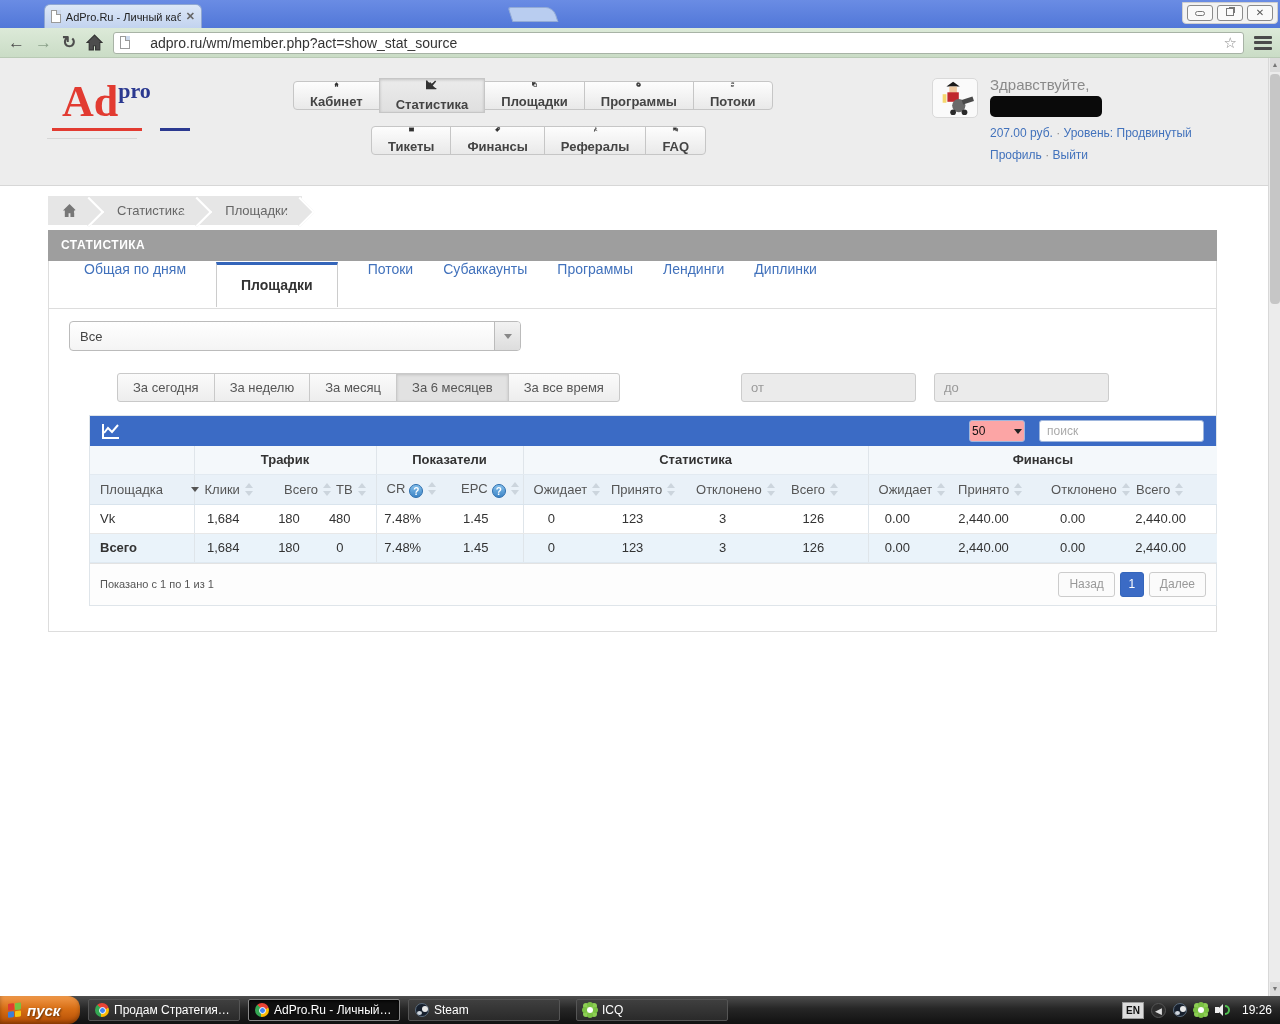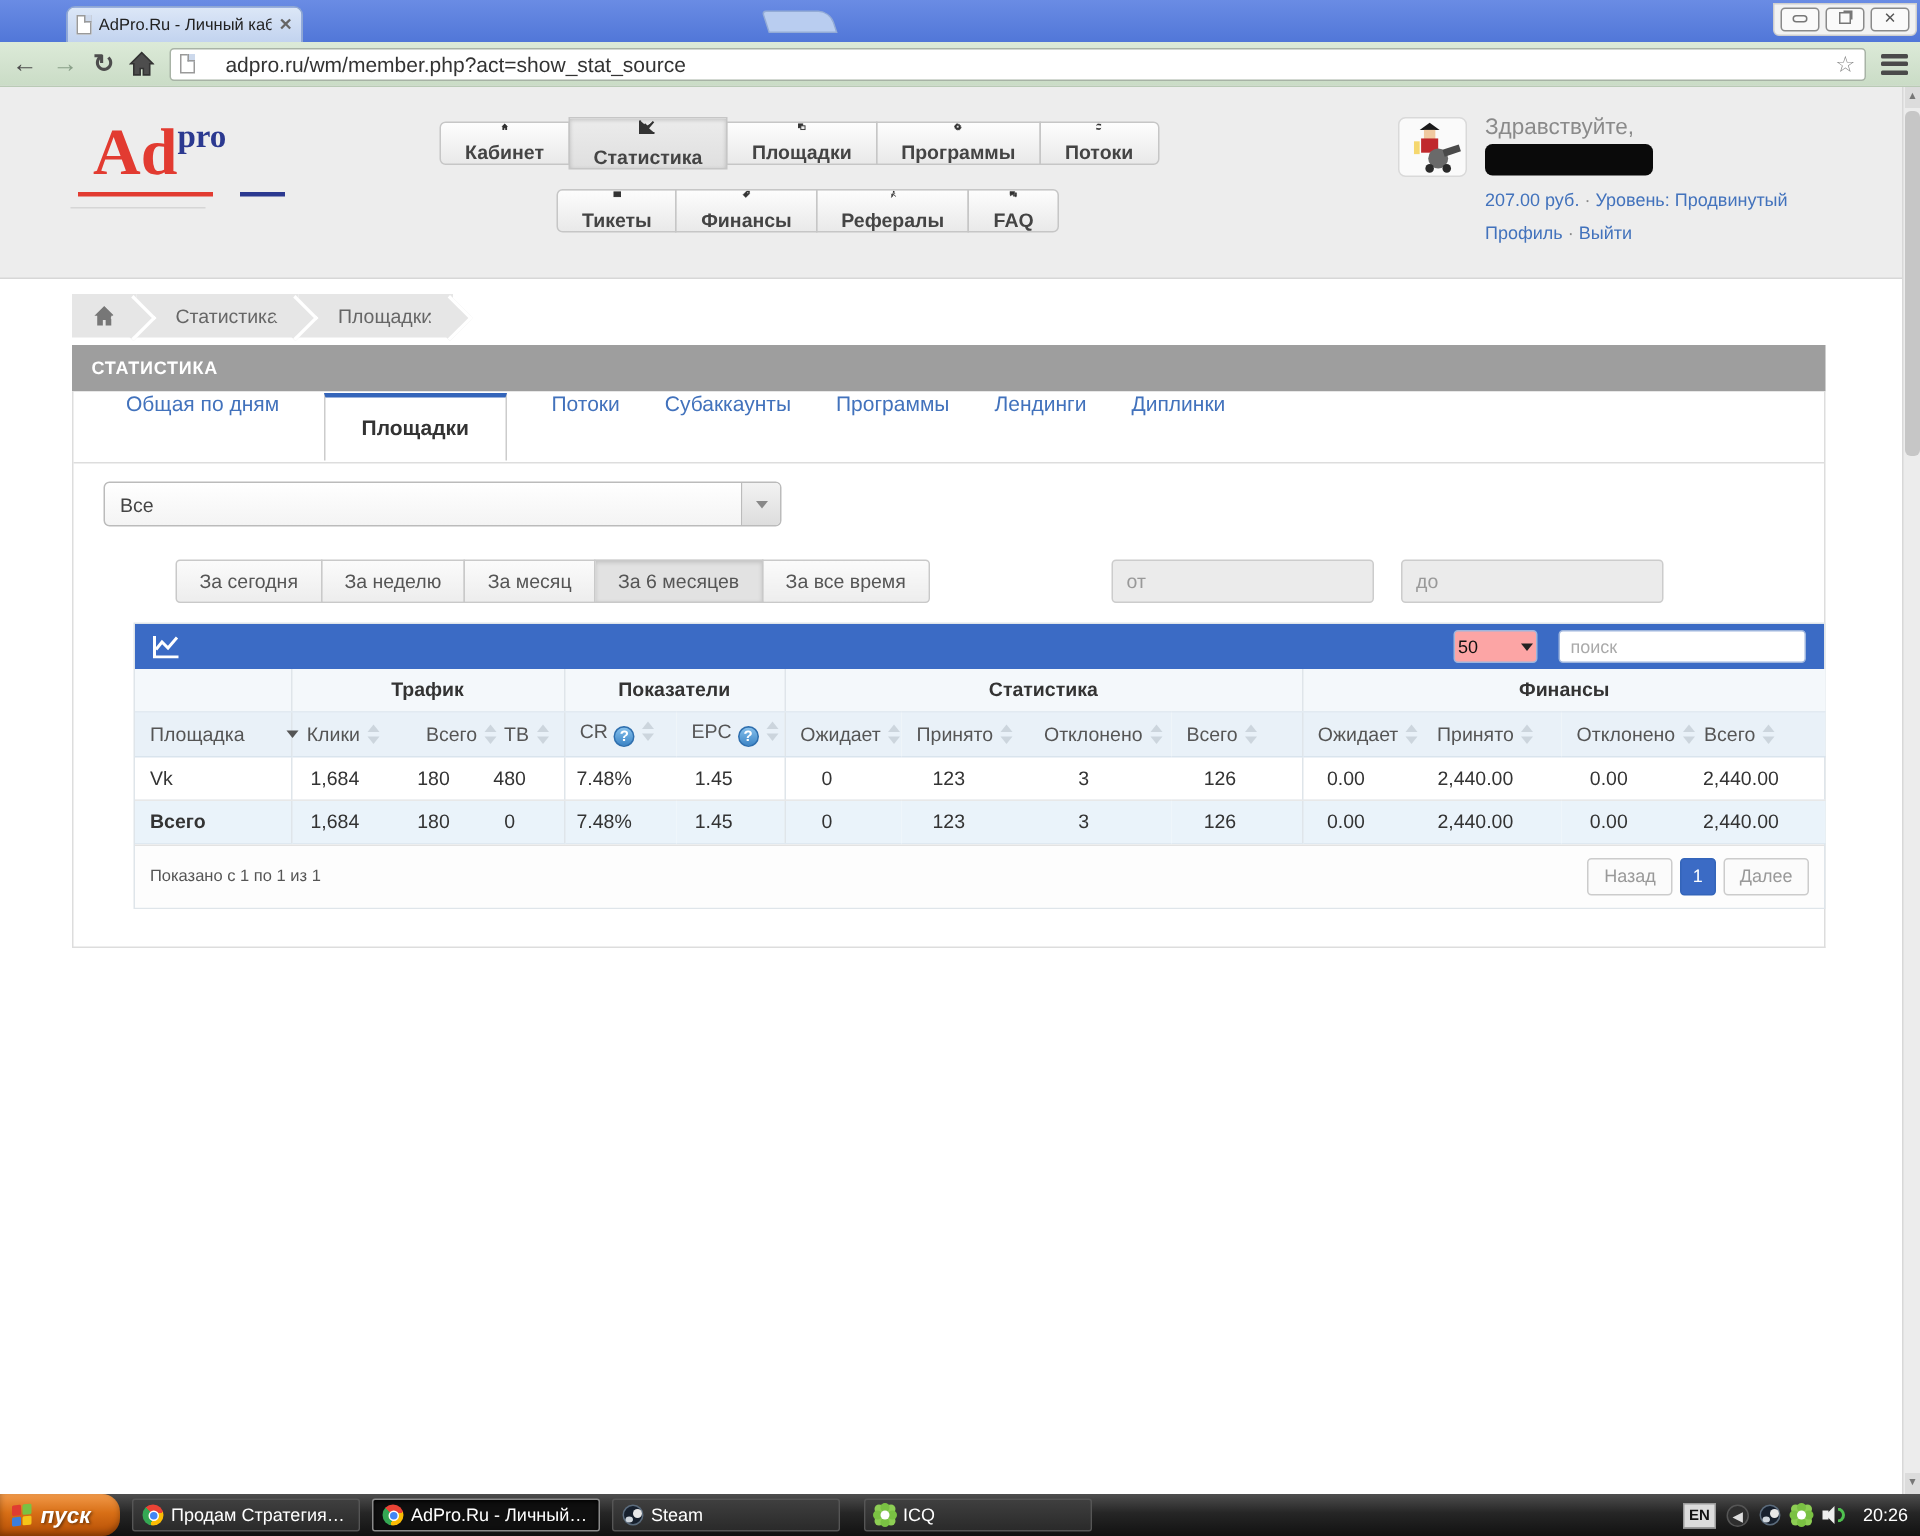--- a/index.html
+++ b/index.html
@@ -502,15 +502,15 @@
     <span class="tlabel">ICQ</span>
   </div>
   <div class="tray">
     <span class="lang">EN</span>
     <span class="tray-chevron">◀</span>
     <span class="steam-ic"></span>
     <span class="icq-ic"></span>
     <span class="spk">
         <i></i>
       </span>
-    <span class="clock">20:26</span>
+    <span class="clock">19:26</span>
   </div>
 </div>
 
 </body></html>

